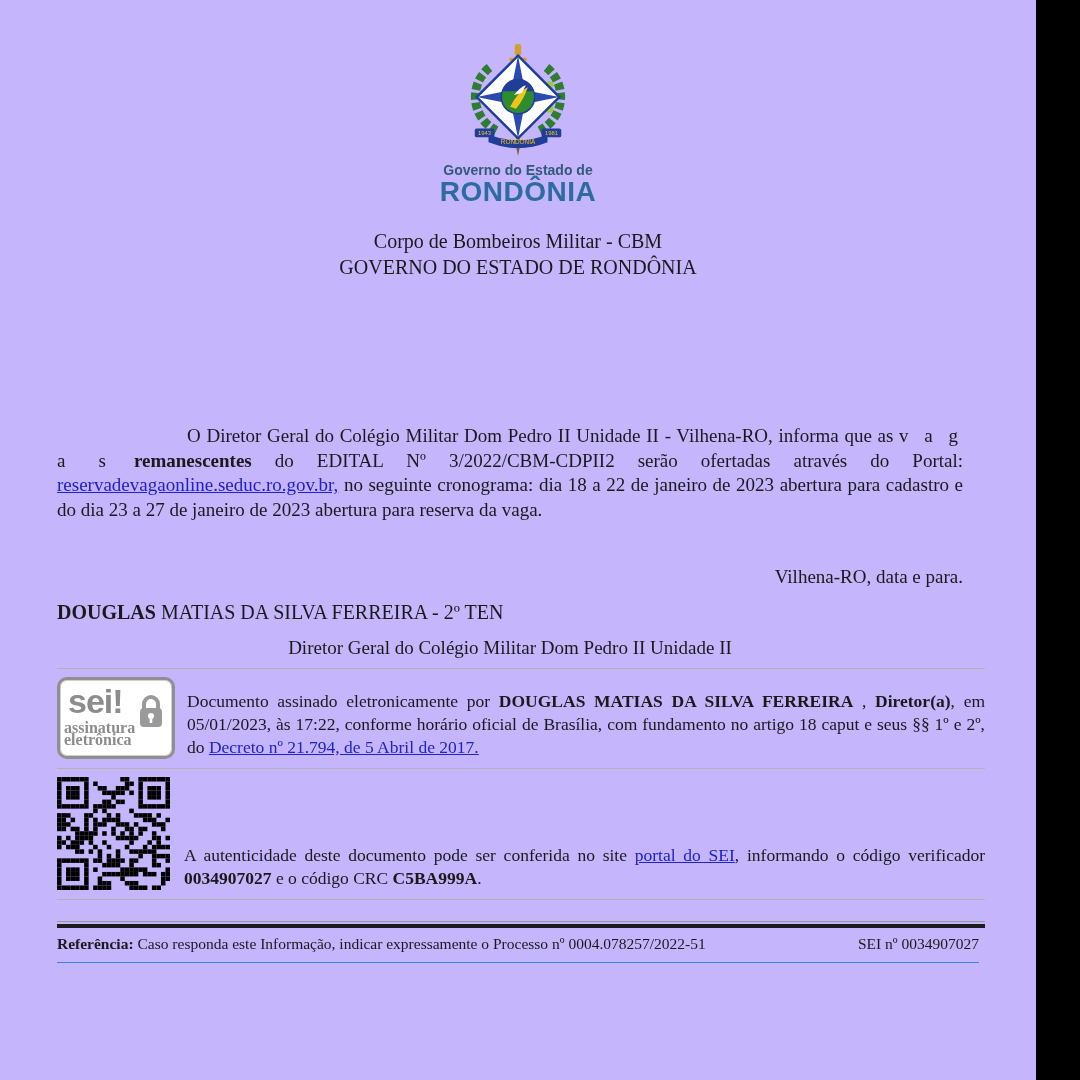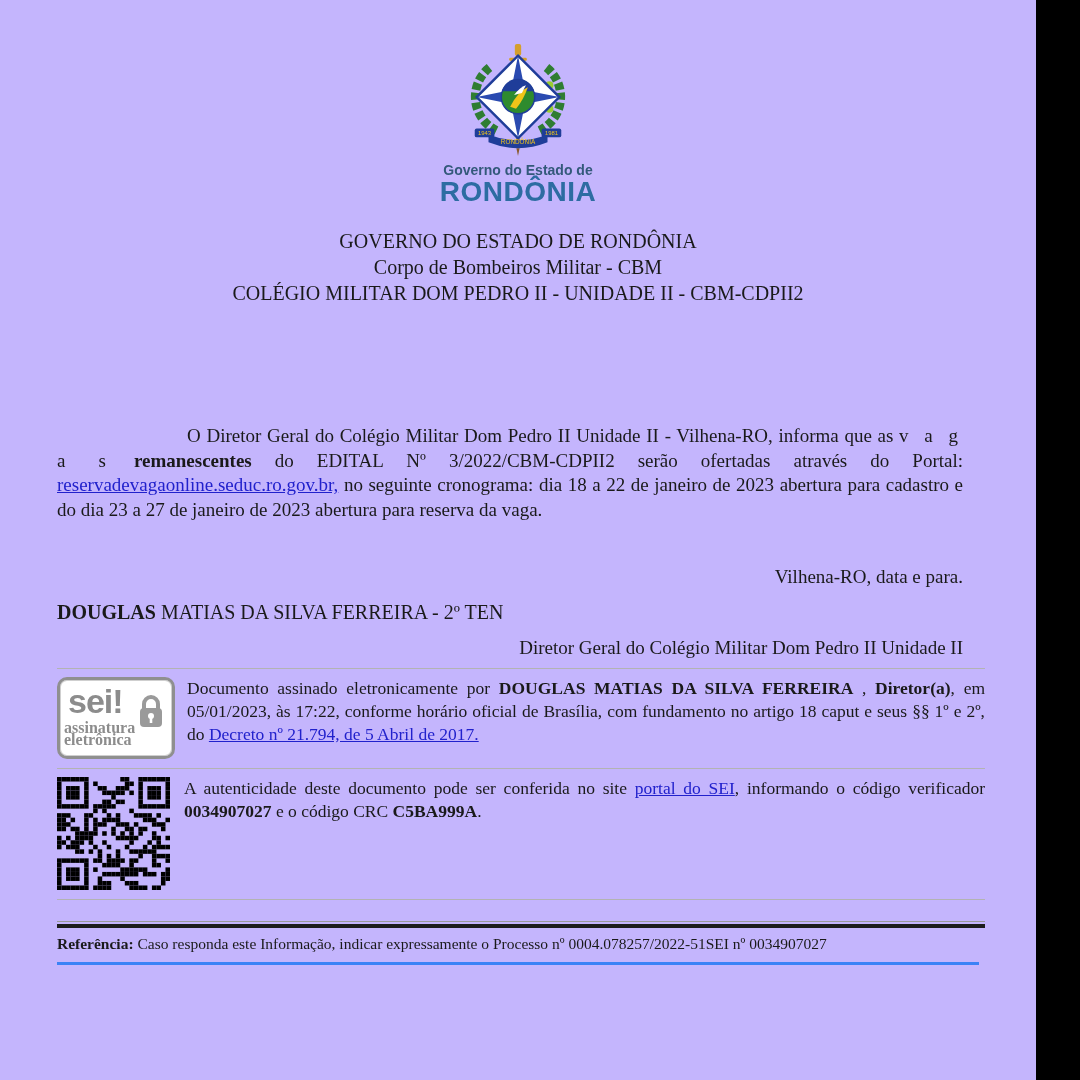--- a/index.html
+++ b/index.html
@@ -26,47 +26,47 @@
   
   .body-par{position:absolute;top:424px;left:57px;width:906px;font-size:19px;
             line-height:24.5px;text-align:justify;text-indent:130px;}
   .body-par a, a.lnk{color:#2121cc;text-decoration:underline;}
   .spaced{letter-spacing:5px;}
   b{font-weight:bold;}
 
   
   .place-date{position:absolute;top:566px;left:57px;width:906px;text-align:right;font-size:19px;}
   .signer{position:absolute;top:601px;left:57px;width:906px;font-size:20px;}
-  .signer-role{position:absolute;top:637px;left:57px;width:906px;text-align:right;font-size:19px;}
+  .signer-role{position:absolute;top:637px;left:57px;width:906px;text-align:center;font-size:19px;}
 
   
   .sig-table{position:absolute;top:668px;left:57px;width:928px;}
-  .sig-row{display:flex;align-items:flex-start;border-top:1px solid #b3b3b3;padding:8px 0 9px 0;}
+  .sig-row{display:flex;align-items:flex-end;border-top:1px solid #b3b3b3;padding:8px 0 9px 0;}
   .sig-row.last{border-bottom:1px solid #b3b3b3;}
   .sig-text{font-size:17.5px;line-height:23px;text-align:justify;flex:1;}
 
   
   .sei-box{width:112px;height:76px;border:3px solid #8f8f8f;border-radius:10px;
            margin-right:12px;flex:0 0 auto;position:relative;background:#fff;
            box-shadow:inset 0 0 0 1px #cfcfcf;}
   .sei-word{position:absolute;left:8px;top:2px;font-family:"Liberation Sans","DejaVu Sans",sans-serif;
             font-weight:bold;font-size:34px;color:#8c8c8c;letter-spacing:-1px;}
   .sei-sub{position:absolute;left:4px;top:42px;font-family:Liberation Serif, serif;
            font-size:16px;line-height:12px;color:#8c8c8c;font-weight:bold;}
   .sei-lock{position:absolute;right:6px;top:14px;}
 
   
   .qr-wrap{width:113px;height:113px;margin-right:14px;flex:0 0 auto;}
 
   
   .thick-rule{position:absolute;top:921px;left:57px;width:928px;height:2px;
               border-top:1px solid #999;border-bottom:4px solid #1c1c1c;}
   .footer{position:absolute;top:934px;left:57px;width:922px;display:flex;
-          justify-content:flex-start;font-size:15.5px;line-height:20px;
-          border-bottom:3px solid #3b82f6;padding-bottom:8px;}
+          justify-content:space-between;font-size:15.5px;line-height:20px;
+          border-bottom:1px solid #3b82f6;padding-bottom:8px;}
 </style>
 </head>
 <body>
 
 <div class="page">
   <div class="content">
 
     <div class="brand">
       <svg width="118" height="122" viewBox="0 0 120 124">
 
@@ -94,23 +94,22 @@
         <text x="26" y="99" font-size="6" fill="#f0c419" text-anchor="middle" font-family="Liberation Sans, sans-serif">1943</text>
         <text x="94" y="99" font-size="6" fill="#f0c419" text-anchor="middle" font-family="Liberation Sans, sans-serif">1981</text>
         <path d="M30,98 Q60,110 90,98 L90,106 Q60,118 30,106 Z" fill="#1f3d99"></path>
         <text x="60" y="108" font-size="6.5" fill="#f0c419" text-anchor="middle" font-family="Liberation Sans, sans-serif">RONDÔNIA</text>
       </svg>
       <div class="brand-small">Governo do Estado de</div>
       <div class="brand-big">RONDÔNIA</div>
     </div>
 
     <div class="header">
+      <div>Corpo de Bombeiros Militar - CBM</div>
       <div>GOVERNO DO ESTADO DE RONDÔNIA</div>
-      <div>Corpo de Bombeiros Militar - CBM</div>
-      <div>COLÉGIO MILITAR DOM PEDRO II - UNIDADE II - CBM-CDPII2</div>
     </div>
 
 
     <div class="body-par"><span>O Diretor Geral do Colégio Militar Dom Pedro II Unidade II - Vilhena-RO, informa que as </span><span class="spaced">v a g a s</span><b> remanescentes </b><span> do EDITAL Nº 3/2022/CBM-CDPII2 serão ofertadas através do Portal: </span><a class="lnk" href="#">reservadevagaonline.seduc.ro.gov.br,</a><span> no seguinte cronograma: dia 18 a 22 de janeiro de 2023 abertura para cadastro e do dia 23 a 27 de janeiro de 2023 abertura para reserva da vaga.</span></div>
 
     <div class="place-date">Vilhena-RO, data e para.</div>
 
     <div class="signer"><b>DOUGLAS</b><span> MATIAS DA SILVA FERREIRA - 2º TEN</span></div>
     <div class="signer-role">Diretor Geral do Colégio Militar Dom Pedro II Unidade II</div>
 

